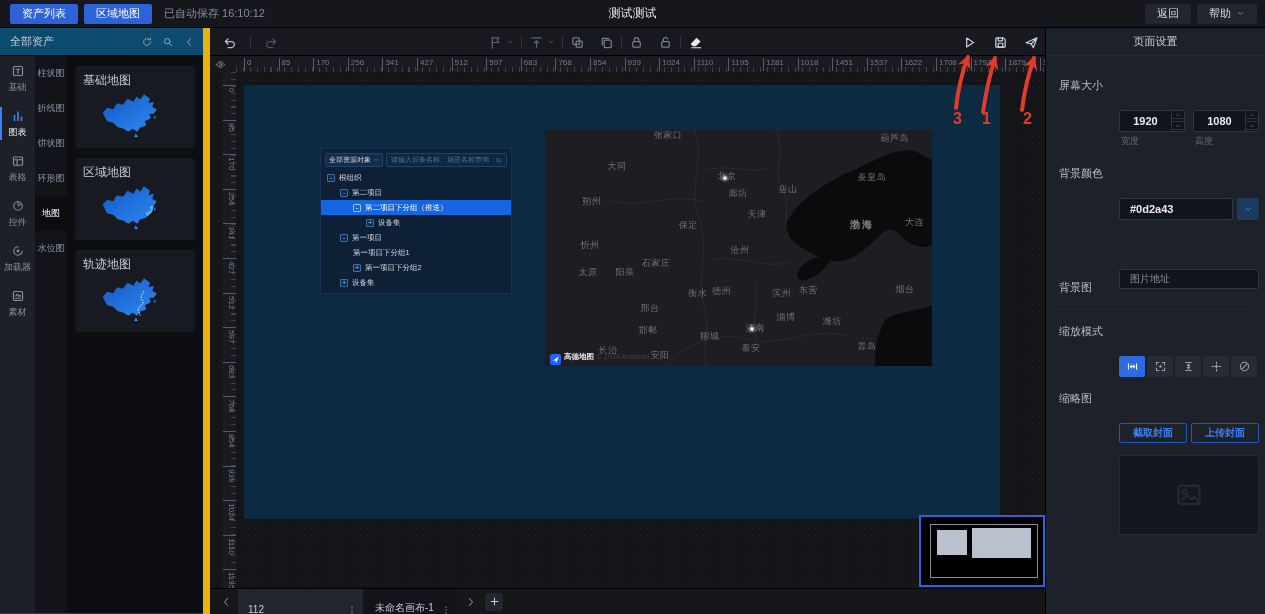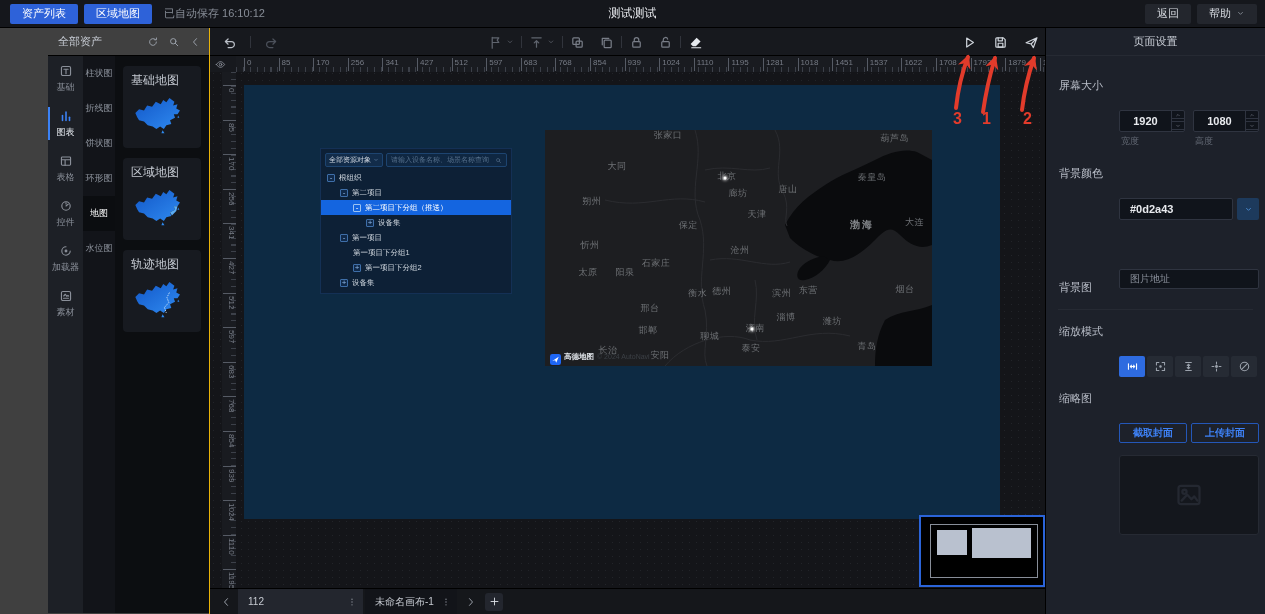--- a/index.html
+++ b/index.html
@@ -10,21 +10,21 @@
   #topbar{position:absolute;left:0;top:0;width:1265px;height:28px;background:#15171c;border-bottom:1px solid #000;display:flex;align-items:center;z-index:30;}
   .tb-btn{height:20px;padding:0 12px;border-radius:2px;font-size:11px;display:flex;align-items:center;color:#fff;cursor:pointer;}
   .tb-blue{background:#2e62d9;}
   .tb-gray{background:#23262d;color:#d6dae0;}
   #autosave{font-size:11px;color:#878d97;margin-left:12px;}
   #doc-title{position:absolute;left:0;right:0;text-align:center;font-size:12px;color:#e8eaee;pointer-events:none;}
   .tb-right{margin-left:auto;display:flex;gap:6px;margin-right:8px;z-index:2;}
   .tb-gray .cdd{margin-left:5px;width:9px;height:9px;color:#9aa0aa;}
 
   
-  #asset-panel{position:absolute;left:0;top:28px;width:210px;height:586px;background:#404040;border-right:1px solid #eab308;padding-left:48px;}
+  #asset-panel{position:absolute;left:0;top:28px;width:210px;height:586px;background:#0c4a6e;border-right:7px solid #eab308;}
   .ap-header{height:28px;display:flex;align-items:center;border-bottom:1px solid #000;padding:0 8px;}
   .ap-title{font-size:11px;color:#c7ccd4;margin-left:2px;}
   .ap-tools{margin-left:auto;display:flex;gap:9px;color:#9aa0aa;}
   .ap-tools .ic{width:12px;height:12px;cursor:pointer;}
   .ap-body{display:flex;height:557px;}
   #col1{width:35px;background:#1d2026;}
   .cat{height:45px;display:flex;flex-direction:column;align-items:center;justify-content:center;gap:3px;position:relative;cursor:pointer;color:#8a8f99;}
   .cat .ic{width:14px;height:14px;}
   .cat span.lb{font-size:9px;letter-spacing:0;}
   .cat.active{color:#e8ecf2;}
@@ -92,21 +92,21 @@
   .mm-b1{position:absolute;left:16px;top:13px;width:30px;height:25px;background:#b9c1cf;}
   .mm-b2{position:absolute;left:51px;top:11px;width:59px;height:30px;background:#b9c1cf;}
 
   
   #annotations{position:absolute;left:895px;top:28px;width:175px;height:100px;z-index:60;pointer-events:none;}
 
   
   #bottombar{position:absolute;left:210px;top:588px;width:835px;height:26px;background:#15171b;border-top:1px solid #000;display:flex;align-items:center;}
   #bottombar .nav{width:12px;height:12px;color:#9aa0aa;cursor:pointer;}
   #tabs{display:flex;height:26px;margin-left:6px;gap:2px;}
-  .tab{height:26px;display:flex;align-items:center;padding:0 6px 0 10px;font-size:10px;color:#c6cad1;cursor:pointer;}
+  .tab{height:26px;display:flex;align-items:flex-end;padding:0 6px 0 10px;font-size:10px;color:#c6cad1;cursor:pointer;}
   .tab .kb{width:10px;height:10px;color:#8a8f99;margin-left:auto;}
   .tab-a{width:125px;background:#23262e;}
   .tab-b{width:92px;background:#121419;}
   #add-tab{width:18px;height:18px;border-radius:3px;background:#23262e;display:flex;align-items:center;justify-content:center;margin-left:8px;cursor:pointer;}
   #add-tab .ic{width:11px;height:11px;color:#dfe3e8;}
   #zoom-cluster{margin-left:auto;display:flex;align-items:center;gap:9px;margin-right:10px;margin-top:36px;}
   #zoom-val{font-size:10px;color:#aeb3bc;display:flex;align-items:center;gap:4px;cursor:pointer;}
   .zic{width:11px;height:11px;color:#aeb3bc;cursor:pointer;}
   #slider{position:relative;width:74px;height:10px;cursor:pointer;}
   #slider .trk{position:absolute;left:0;right:0;top:4px;height:3px;background:#3a3f48;border-radius:2px;}

